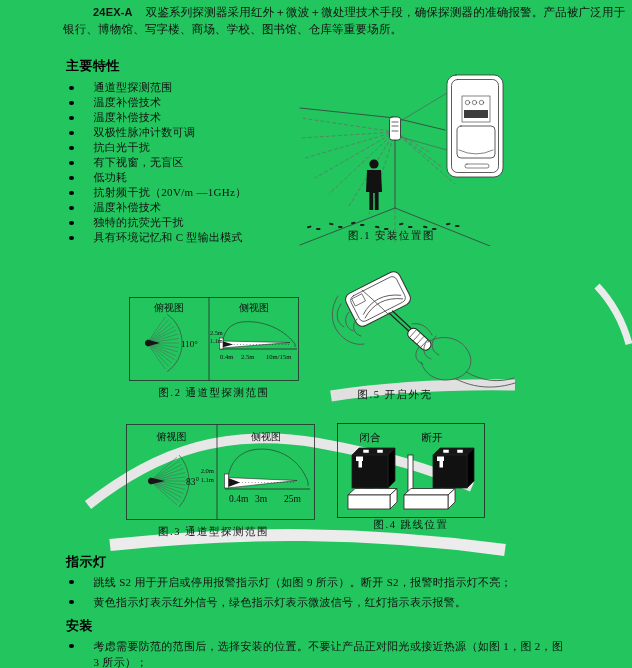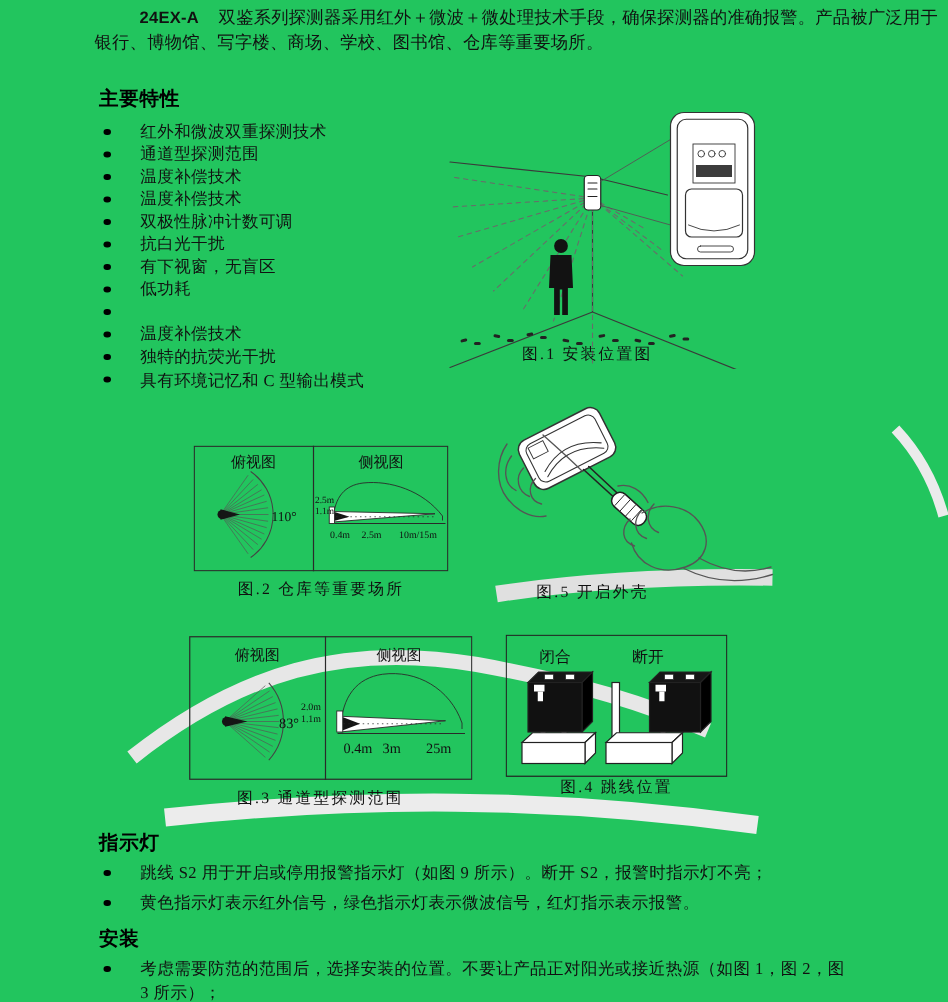--- a/index.html
+++ b/index.html
@@ -38,24 +38,20 @@
   </svg>
 
   <p class="abs content body-text" style="left:63px;top:4px;width:566px;margin:0;text-indent:30px;">
     <span class="bold" style="margin-right:13px;font-family:'Liberation Sans','DejaVu Sans',sans-serif;font-size:11px;">24EX-A</span><span>双鉴系列探测器采用红外＋微波＋微处理技术手段，确保探测器的准确报警。产品被广泛用于银行、博物馆、写字楼、商场、学校、图书馆、仓库等重要场所。</span>
   </p>
 
   <div class="abs content hd" style="left:66px;top:57px;text-align:right;">主要特性</div>
   <div class="abs content feat" style="left:69px;top:80px;">
     <div class="li">
         <span class="dot"></span>
-        <span class="txt">红外和微波双重探测技术</span>
-      </div>
-    <div class="li">
-        <span class="dot"></span>
         <span class="txt">通道型探测范围</span>
       </div>
     <div class="li">
         <span class="dot"></span>
         <span class="txt">温度补偿技术</span>
       </div>
     <div class="li">
         <span class="dot"></span>
         <span class="txt">温度补偿技术</span>
       </div>
@@ -70,20 +66,21 @@
     <div class="li">
         <span class="dot"></span>
         <span class="txt">有下视窗，无盲区</span>
       </div>
     <div class="li">
         <span class="dot"></span>
         <span class="txt">低功耗</span>
       </div>
     <div class="li">
         <span class="dot"></span>
+        <span class="txt">抗射频干扰（20V/m —1GHz）</span>
       </div>
     <div class="li">
         <span class="dot"></span>
         <span class="txt">温度补偿技术</span>
       </div>
     <div class="li">
         <span class="dot"></span>
         <span class="txt">独特的抗荧光干扰</span>
       </div>
     <div class="li">
@@ -173,21 +170,21 @@
       <polygon points="93,44 104,47.5 93,50.5" fill="#151515" stroke="none"></polygon>
       <line x1="95" y1="47.5" x2="160" y2="47.5" stroke-dasharray="1,2.2" stroke-width=".5"></line>
       <rect x="90.5" y="41" width="3.5" height="11" fill="#fff"></rect>
     </g>
     <text x="81" y="38" font-size="6.3" stroke="none">2.5m</text>
     <text x="81" y="45.5" font-size="6.3" stroke="none">1.1m</text>
     <text x="91" y="61.5" font-size="6.6" stroke="none">0.4m</text>
     <text x="112" y="61.5" font-size="6.6" stroke="none">2.5m</text>
     <text x="137" y="61.5" font-size="6.6" stroke="none">10m/15m</text>
   </svg>
-  <div class="abs caption ctr" style="left:129px;width:170px;top:386px;">图.2 仓库等重要场所</div>
+  <div class="abs caption ctr" style="left:129px;width:170px;top:386px;">图.2 通道型探测范围</div>
 
   <svg class="abs figsvg" style="left:328px;top:266px" width="190" height="126" viewBox="0 0 190 126" stroke="#4a4a4a" stroke-width="1" fill="none" stroke-linecap="round">
 
     <g transform="rotate(-27 50 33)" stroke="#333">
       <rect x="20" y="15" width="60" height="36" rx="7" fill="#fff"></rect>
       <rect x="24.5" y="19" width="51" height="28" rx="5" stroke-width=".7"></rect>
       <rect x="27" y="21" width="11" height="8" stroke-width=".6"></rect>
       <path d="M30,40 Q50,26 72,40 M30,44 Q50,30 72,44" stroke-width=".7"></path>
     </g>
 

